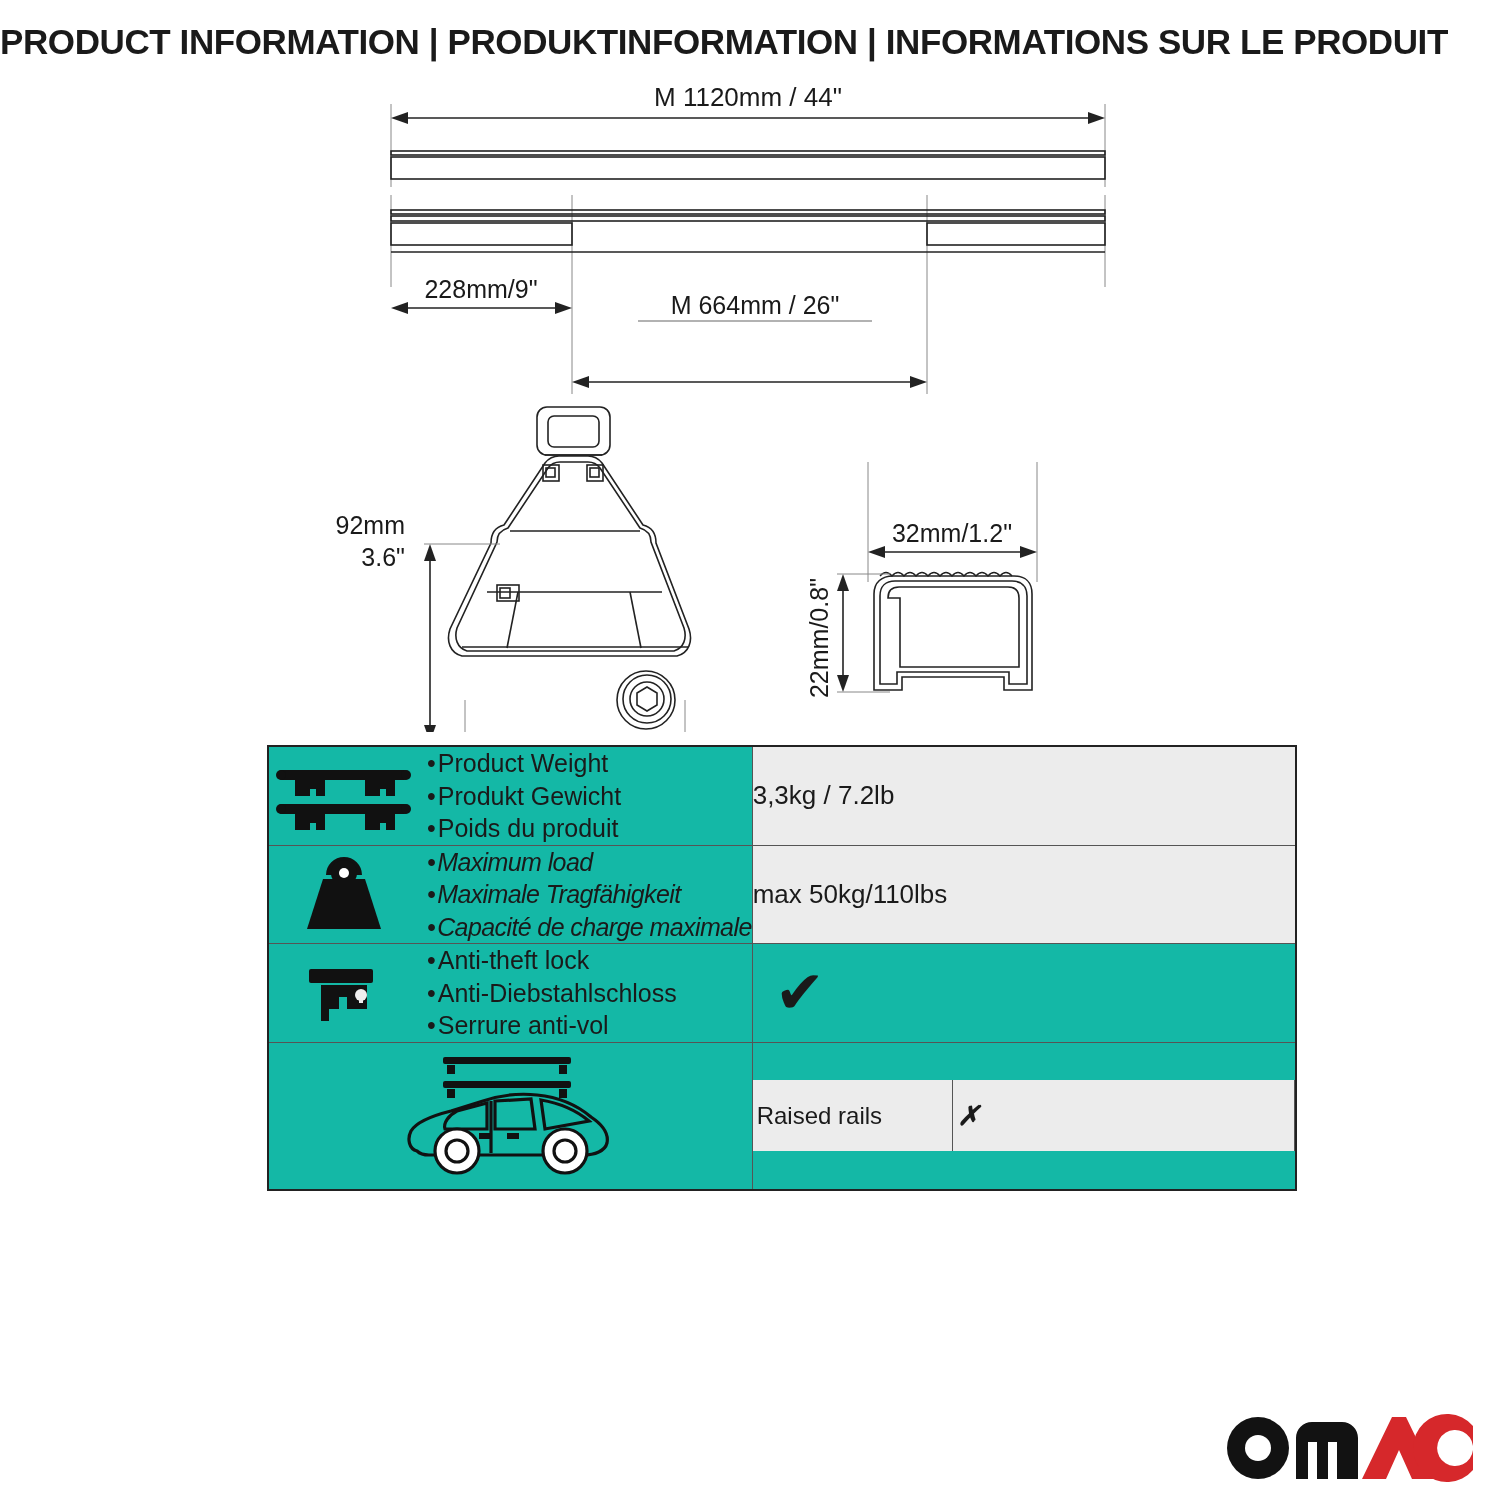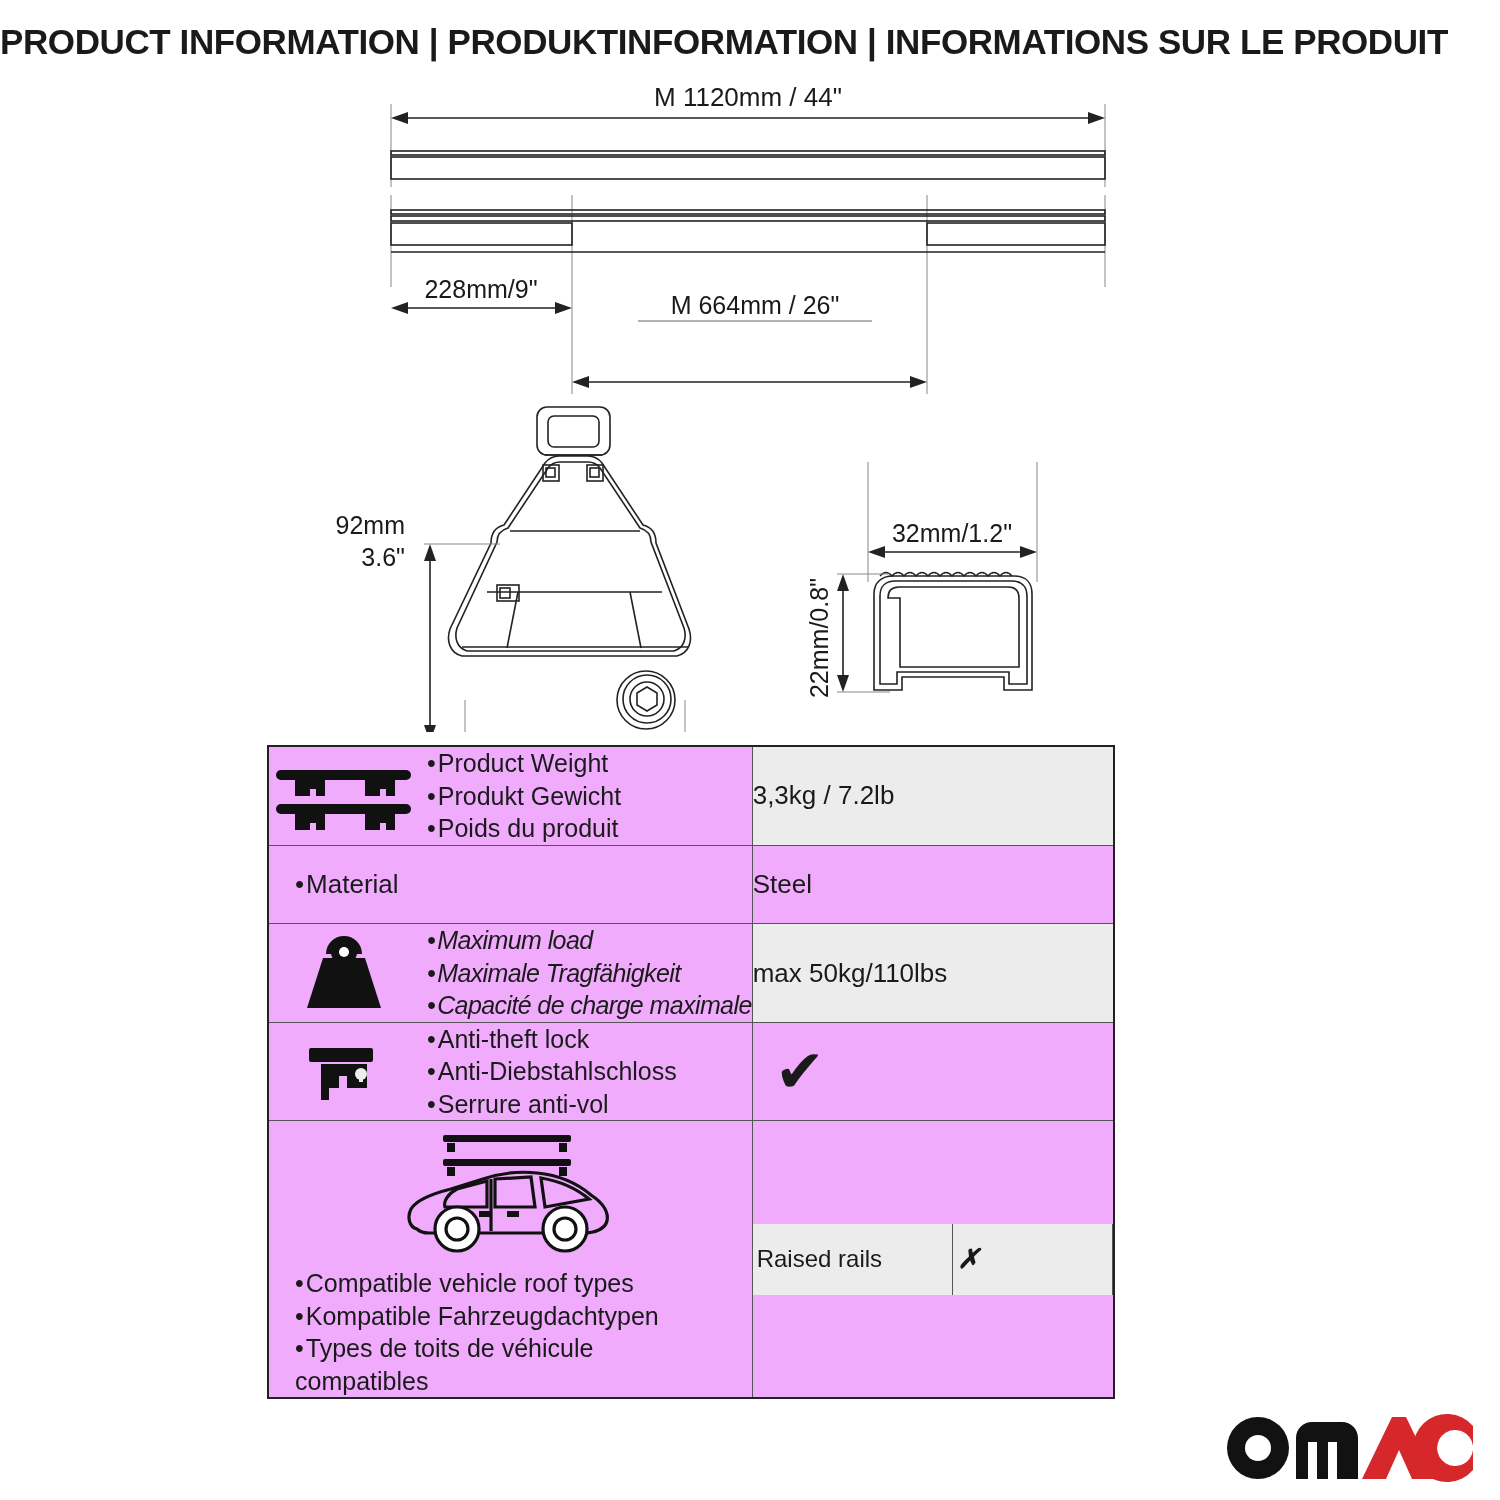--- a/index.html
+++ b/index.html
@@ -28,24 +28,24 @@
   .drawings {
     position: absolute; top: 82px; left: 0;
     width: 1500px; height: 650px;
   }
   .drawings svg { display: block; }
 
   
   .spec-table {
     position: absolute;
     left: 267px; top: 745px;
-    width: 848px;
+    width: 1030px;
     border: 2px solid #222;
     border-collapse: collapse;
-    background: #f0abfc;
+    background: #14b8a6;
   }
   .spec-table td {
     border: 1px solid #555;
     vertical-align: middle;
     padding: 0;
   }
   .shaded { background: #ececec; }
   .cell-label {
     width: 452px;
     position: relative;
@@ -248,26 +248,20 @@
             <span class="label-text">
               <div class="bullet">Product Weight</div>
               <div class="bullet">Produkt Gewicht</div>
               <div class="bullet">Poids du produit</div>
             </span>
           </div>
         </td>
         <td class="cell-value shaded">3,3kg / 7.2lb</td>
       </tr>
 
-      <tr>
-        <td class="cell-label">
-          <div class="material-cell label-text bullet">Material</div>
-        </td>
-        <td class="cell-value">Steel</td>
-      </tr>
 
       <tr>
         <td class="cell-label">
           <div class="label-flex">
             <span class="label-icon">
               <svg width="110" height="82" viewBox="0 0 110 82">
                 <g fill="#111">
                   <path d="M37 22 a18 18 0 0 1 36 0 h-11 a7 7 0 0 0 -14 0 z"></path>
                   <circle cx="55" cy="20" r="13"></circle>
                   <circle cx="55" cy="20" r="5" fill="#fff"></circle>
@@ -340,26 +334,20 @@
                 <circle cx="62" cy="108" r="11"></circle>
                 <circle cx="170" cy="108" r="22" fill="#fff"></circle>
                 <circle cx="170" cy="108" r="11"></circle>
 
                 <rect x="84" y="90" width="12" height="6" fill="#111" stroke="none"></rect>
                 <rect x="112" y="90" width="12" height="6" fill="#111" stroke="none"></rect>
                 <line x1="96" y1="58" x2="96" y2="110"></line>
               </g>
             </svg>
           </div>
-          <div class="compat-text">
-            <div class="bullet">Compatible vehicle roof types</div>
-            <div class="bullet">Kompatible Fahrzeugdachtypen</div>
-            <div class="bullet">Types de toits de véhicule</div>
-            <div>compatibles</div>
-          </div>
         </td>
         <td style="padding:0">
           <table class="roof-table">
             <tbody>
               <tr class="shaded">
                 <td class="roof-name">Raised rails</td>
                 <td class="roof-mark mark-cross">✗</td>
               </tr>
             </tbody>
           </table>

